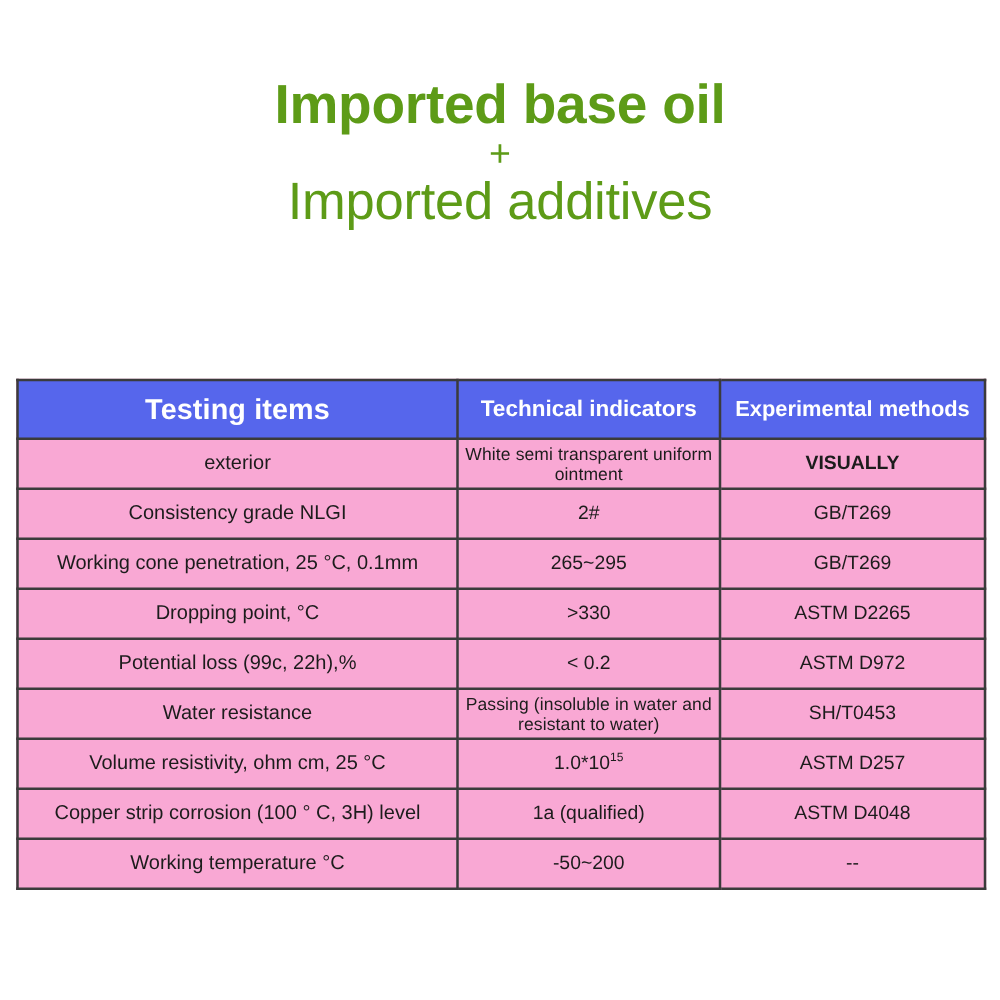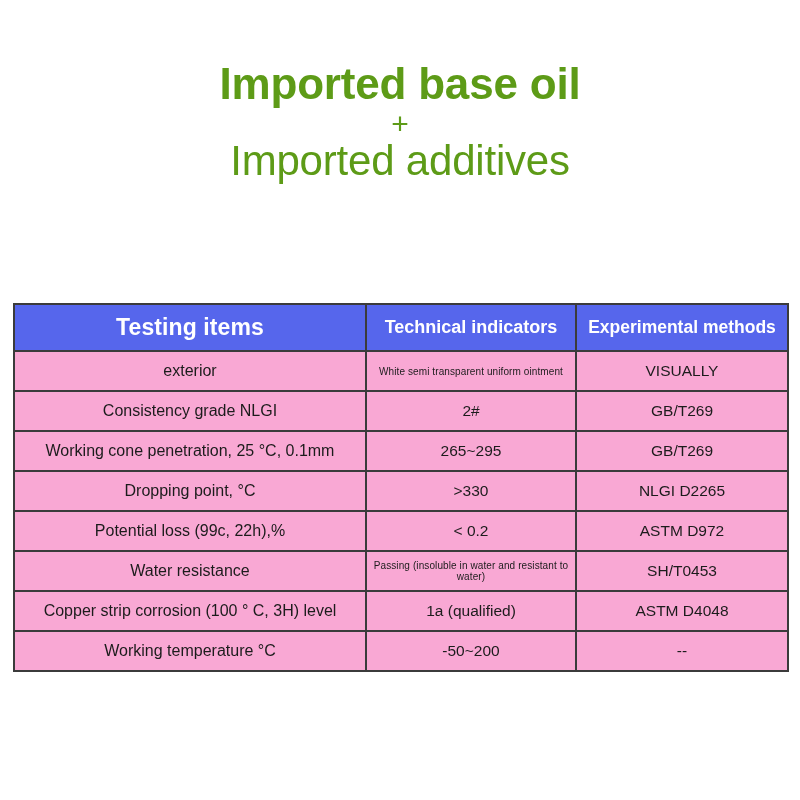--- a/index.html
+++ b/index.html
@@ -88,21 +88,21 @@
     font-size: 15.5px;
     font-weight: 400;
     color: #1c1c1c;
   }
   tbody td.cell-item   { font-size: 16px; }
   tbody td.cell-value  { font-size: 15.5px; }
   tbody td.cell-method { font-size: 15.5px; }
 
   
   tbody td.cell-value.small-print {
-    font-size: 10px;
+    font-size: 14px;
     letter-spacing: 0.1px;
   }
 
   sup.exp {
     font-size: 0.62em;
     vertical-align: super;
     line-height: 0;
   }
 </style>
 </head>
@@ -125,46 +125,51 @@
       <tr>
         <th class="header-item" style="background: rgb(86, 102, 236); color: rgb(255, 255, 255); border-color: rgb(59, 59, 59);">Testing items</th>
         <th class="header-value" style="background: rgb(86, 102, 236); color: rgb(255, 255, 255); border-color: rgb(59, 59, 59);">Technical indicators</th>
         <th class="header-method" style="background: rgb(86, 102, 236); color: rgb(255, 255, 255); border-color: rgb(59, 59, 59);">Experimental methods</th>
       </tr>
     </thead>
     <tbody id="spec-table-body">
         <tr>
           <td class="cell-item" style="border-color: rgb(59, 59, 59); margin-left: 40px;">exterior</td>
           <td class="cell-value small-print" style="border-color: rgb(59, 59, 59);">White semi transparent uniform ointment</td>
-          <td class="cell-method" style="border-color: rgb(59, 59, 59);">VISUALLY</td>
+          <td class="cell-method" style="border-color: rgb(59, 59, 59); font-weight: bold;">VISUALLY</td>
         </tr>
         <tr>
           <td class="cell-item" style="border-color: rgb(59, 59, 59);">Consistency grade NLGI</td>
           <td class="cell-value" style="border-color: rgb(59, 59, 59);">2#</td>
           <td class="cell-method" style="border-color: rgb(59, 59, 59);">GB/T269</td>
         </tr>
         <tr>
           <td class="cell-item" style="border-color: rgb(59, 59, 59); margin-left: 28px;">Working cone penetration, 25 °C, 0.1mm</td>
           <td class="cell-value" style="border-color: rgb(59, 59, 59);">265~295</td>
           <td class="cell-method" style="border-color: rgb(59, 59, 59);">GB/T269</td>
         </tr>
         <tr>
           <td class="cell-item" style="border-color: rgb(59, 59, 59);">Dropping point, °C</td>
           <td class="cell-value" style="border-color: rgb(59, 59, 59);">&gt;330</td>
-          <td class="cell-method" style="border-color: rgb(59, 59, 59);">NLGI D2265</td>
+          <td class="cell-method" style="border-color: rgb(59, 59, 59);">ASTM D2265</td>
         </tr>
         <tr>
           <td class="cell-item" style="border-color: rgb(59, 59, 59);">Potential loss (99c, 22h),%</td>
           <td class="cell-value" style="border-color: rgb(59, 59, 59); margin-left: 40px;">&lt; 0.2</td>
           <td class="cell-method" style="border-color: rgb(59, 59, 59);">ASTM D972</td>
         </tr>
         <tr>
           <td class="cell-item" style="border-color: rgb(59, 59, 59);">Water resistance</td>
           <td class="cell-value small-print" style="border-color: rgb(59, 59, 59);">Passing (insoluble in water and resistant to water)</td>
           <td class="cell-method" style="border-color: rgb(59, 59, 59);">SH/T0453</td>
+        </tr>
+        <tr>
+          <td class="cell-item" style="border-color: rgb(59, 59, 59);">Volume resistivity, ohm cm, 25 °C</td>
+          <td class="cell-value" style="border-color: rgb(59, 59, 59);">1.0*10<sup class="exp">15</sup></td>
+          <td class="cell-method" style="border-color: rgb(59, 59, 59);">ASTM D257</td>
         </tr>
         <tr>
           <td class="cell-item" style="border-color: rgb(59, 59, 59); border-radius: 14px;">Copper strip corrosion (100 ° C, 3H) level</td>
           <td class="cell-value" style="border-color: rgb(59, 59, 59);">1a (qualified)</td>
           <td class="cell-method" style="border-color: rgb(59, 59, 59);">ASTM D4048</td>
         </tr>
         <tr>
           <td class="cell-item" style="border-color: rgb(59, 59, 59);">Working temperature °C</td>
           <td class="cell-value" style="border-color: rgb(59, 59, 59);">-50~200</td>
           <td class="cell-method" style="border-color: rgb(59, 59, 59);">--</td>

